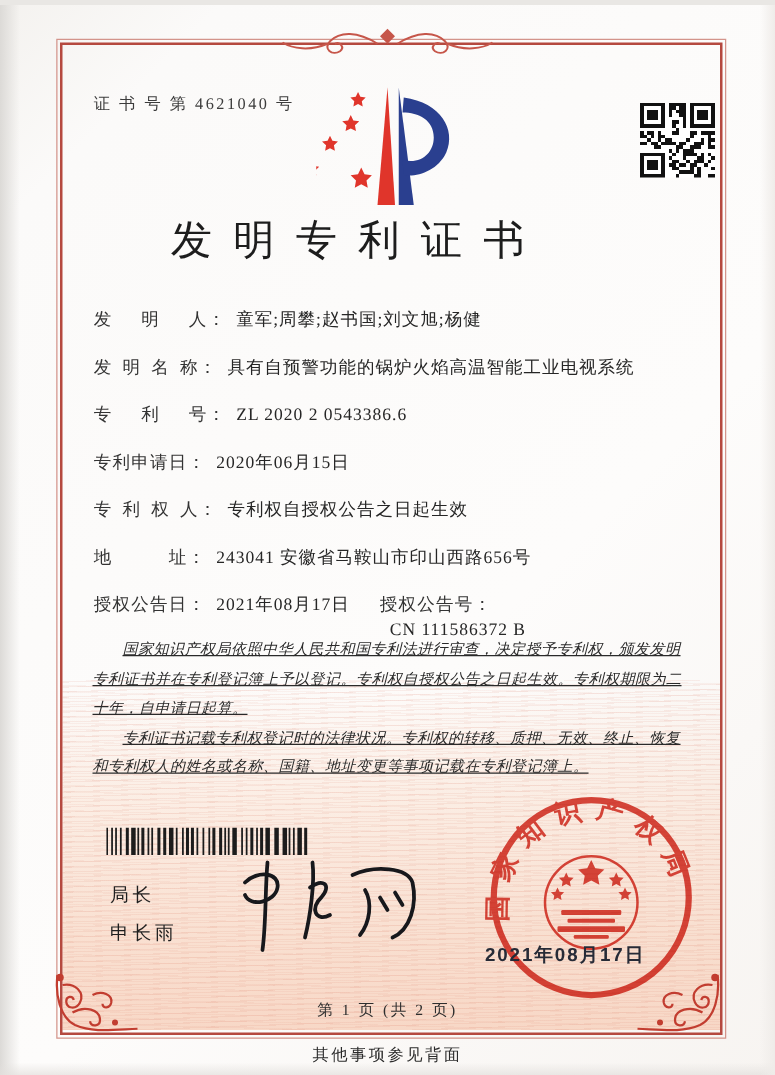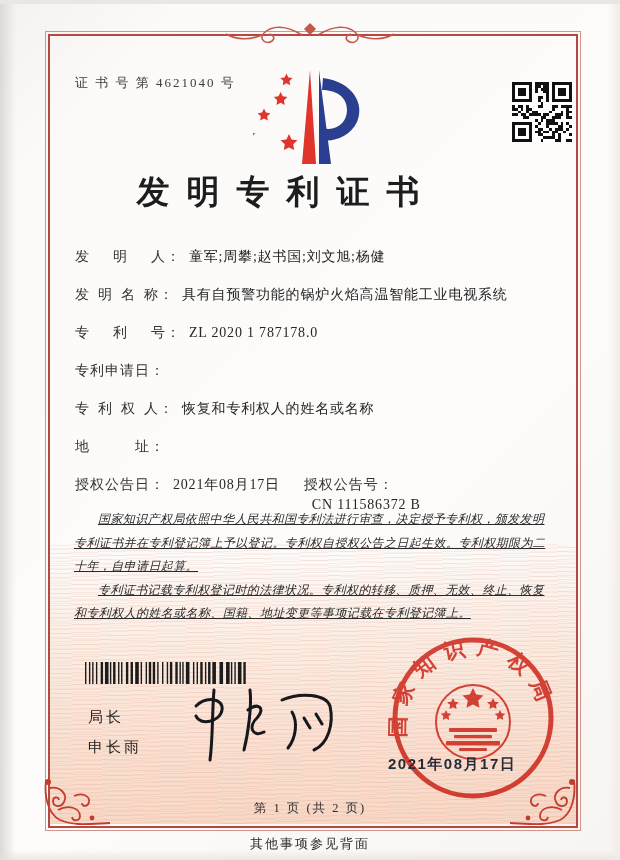--- a/index.html
+++ b/index.html
@@ -21,21 +21,21 @@
       repeating-linear-gradient(1.5deg, rgba(214,106,84,0.07) 0 1px, rgba(255,255,255,0) 1px 5px),
       linear-gradient(180deg, rgba(250,224,208,0) 0%, rgba(250,220,200,0.45) 35%, rgba(248,214,194,0.75) 75%, rgba(247,210,190,0.85) 100%);
     pointer-events:none;}
 
   .frame{position:absolute;left:48px;top:30px;width:526px;height:790px;
     border:2px solid #b5493f;outline:1px solid #d3948b;outline-offset:2px;}
 
   .cert-no{position:absolute;left:75px;top:70px;font-size:13px;color:#3c3c3c;letter-spacing:2px;}
 
   .title{position:absolute;left:0;top:166px;width:556px;text-align:center;
-    font-size:33px;font-weight:bold;color:#1d1d1d;letter-spacing:17px;text-indent:17px;}
+    font-size:33px;font-weight:normal;color:#1d1d1d;letter-spacing:17px;text-indent:17px;}
 
   .fields{position:absolute;left:75px;top:243px;width:475px;font-size:14px;color:#2d2d2d;}
   .frow{height:38px;line-height:20px;display:flex;align-items:flex-start;}
   .flabel{flex:0 0 auto;letter-spacing:1px;color:#333;}
   .fvalue{margin-left:8px;letter-spacing:0.8px;color:#262626;}
   .fpair2{margin-left:24px;display:flex;flex-direction:column;}
 
   .paras{position:absolute;left:74px;top:504px;width:472px;font-size:12px;line-height:23.5px;
     color:#2a2a2a;font-style:italic;letter-spacing:0.4px;text-decoration:underline;}
   .paras p{margin:0;text-indent:2em;}
@@ -256,31 +256,33 @@
     <div class="frow">
       <span class="flabel">发  明  人：</span>
       <span class="fvalue">童军;周攀;赵书国;刘文旭;杨健</span>
     </div>
     <div class="frow">
       <span class="flabel">发 明 名 称：</span>
       <span class="fvalue">具有自预警功能的锅炉火焰高温智能工业电视系统</span>
     </div>
     <div class="frow">
       <span class="flabel">专  利  号：</span>
-      <span class="fvalue">ZL 2020 1 787178.0</span>
+      <span class="fvalue">ZL 2020 2 0543386.6</span>
     </div>
     <div class="frow">
       <span class="flabel">专利申请日：</span>
+      <span class="fvalue">2020年06月15日</span>
     </div>
     <div class="frow">
       <span class="flabel">专 利 权 人：</span>
-      <span class="fvalue">恢复和专利权人的姓名或名称</span>
+      <span class="fvalue">专利权自授权公告之日起生效</span>
     </div>
     <div class="frow">
       <span class="flabel">地　　　址：</span>
+      <span class="fvalue">243041 安徽省马鞍山市印山西路656号</span>
     </div>
     <div class="frow">
       <span class="flabel">授权公告日：</span>
       <span class="fvalue">2021年08月17日</span>
       <span class="fpair2">
         <span class="flabel">授权公告号：</span>
         <span class="fvalue">CN 111586372 B</span>
       </span>
     </div>
   </div>

